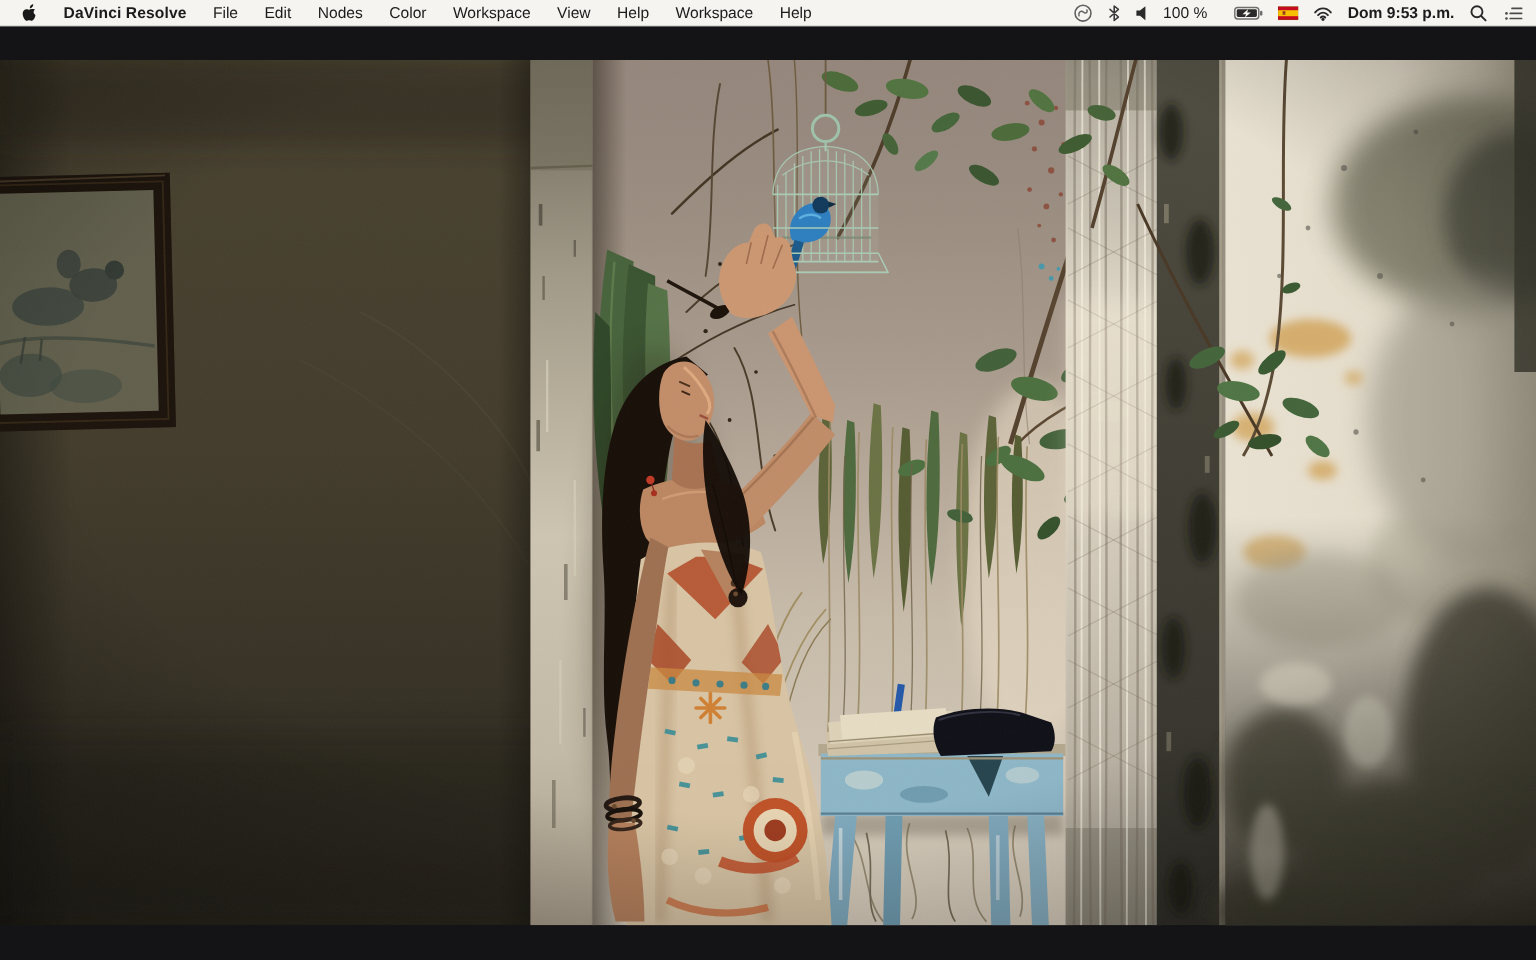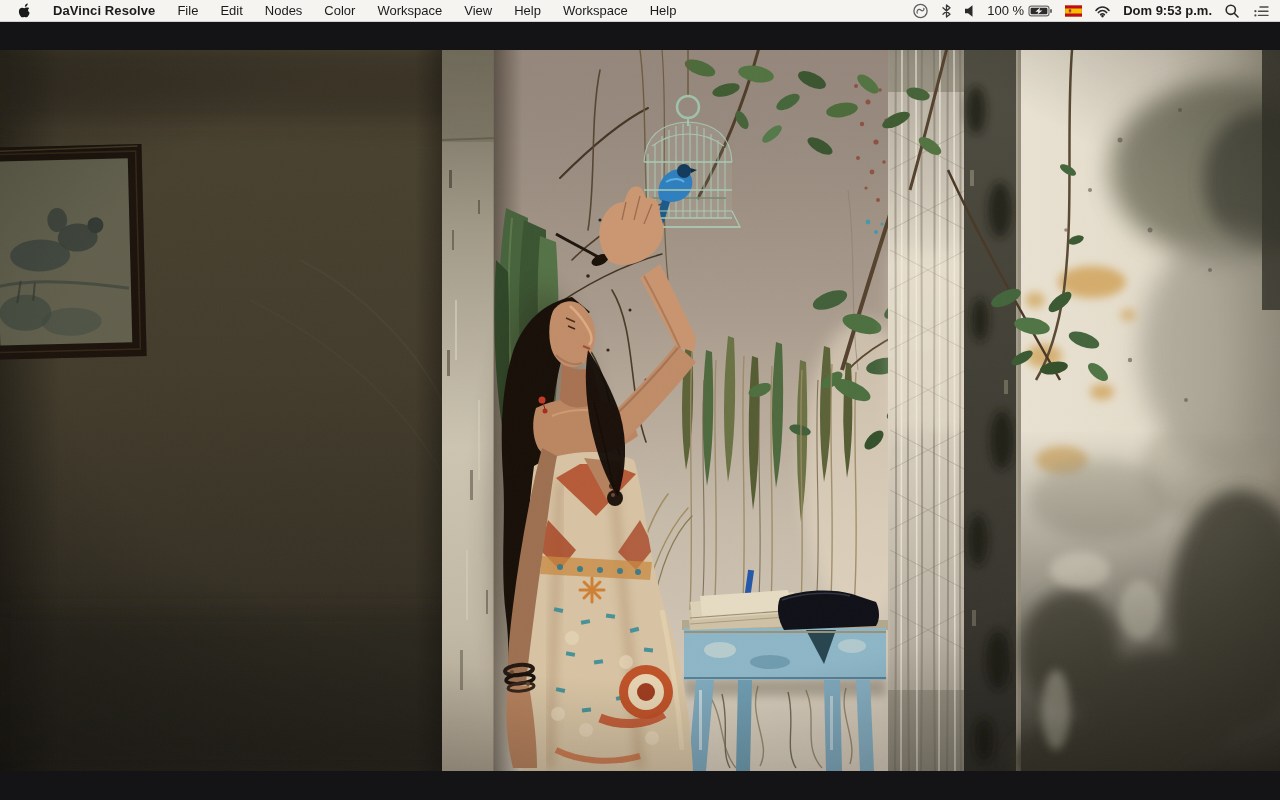--- a/index.html
+++ b/index.html
@@ -9,21 +9,21 @@
   .menubar{position:absolute;top:0;left:0;right:0;height:22px;background:#f6f4f1;
     display:flex;justify-content:space-between;align-items:center;font-size:13px;
     color:#1b1b1b;box-sizing:border-box;padding:0 10px 0 16px;z-index:5;
     border-bottom:1px solid rgba(0,0,0,.14);}
   .mb-left{display:flex;align-items:center;gap:22px;}
   .mb-left .appname{font-weight:bold;letter-spacing:.1px;}
   .menu-item{cursor:default;white-space:nowrap;}
   .mb-right{display:flex;align-items:center;gap:12px;}
   .micon{display:flex;align-items:center;}
   .micon svg{display:block;}
-  .battery-group{display:flex;gap:4px;}
+  .battery-group{display:flex;gap:22px;}
   .clock{white-space:nowrap;font-weight:bold;}
   
   .stage{position:absolute;top:22px;left:0;width:1280px;height:778px;background:#141417;}
   .frame{position:absolute;top:28px;left:0;display:block;}
 </style>
 </head>
 <body>
 
 <div class="menubar">
   <div class="mb-left">

